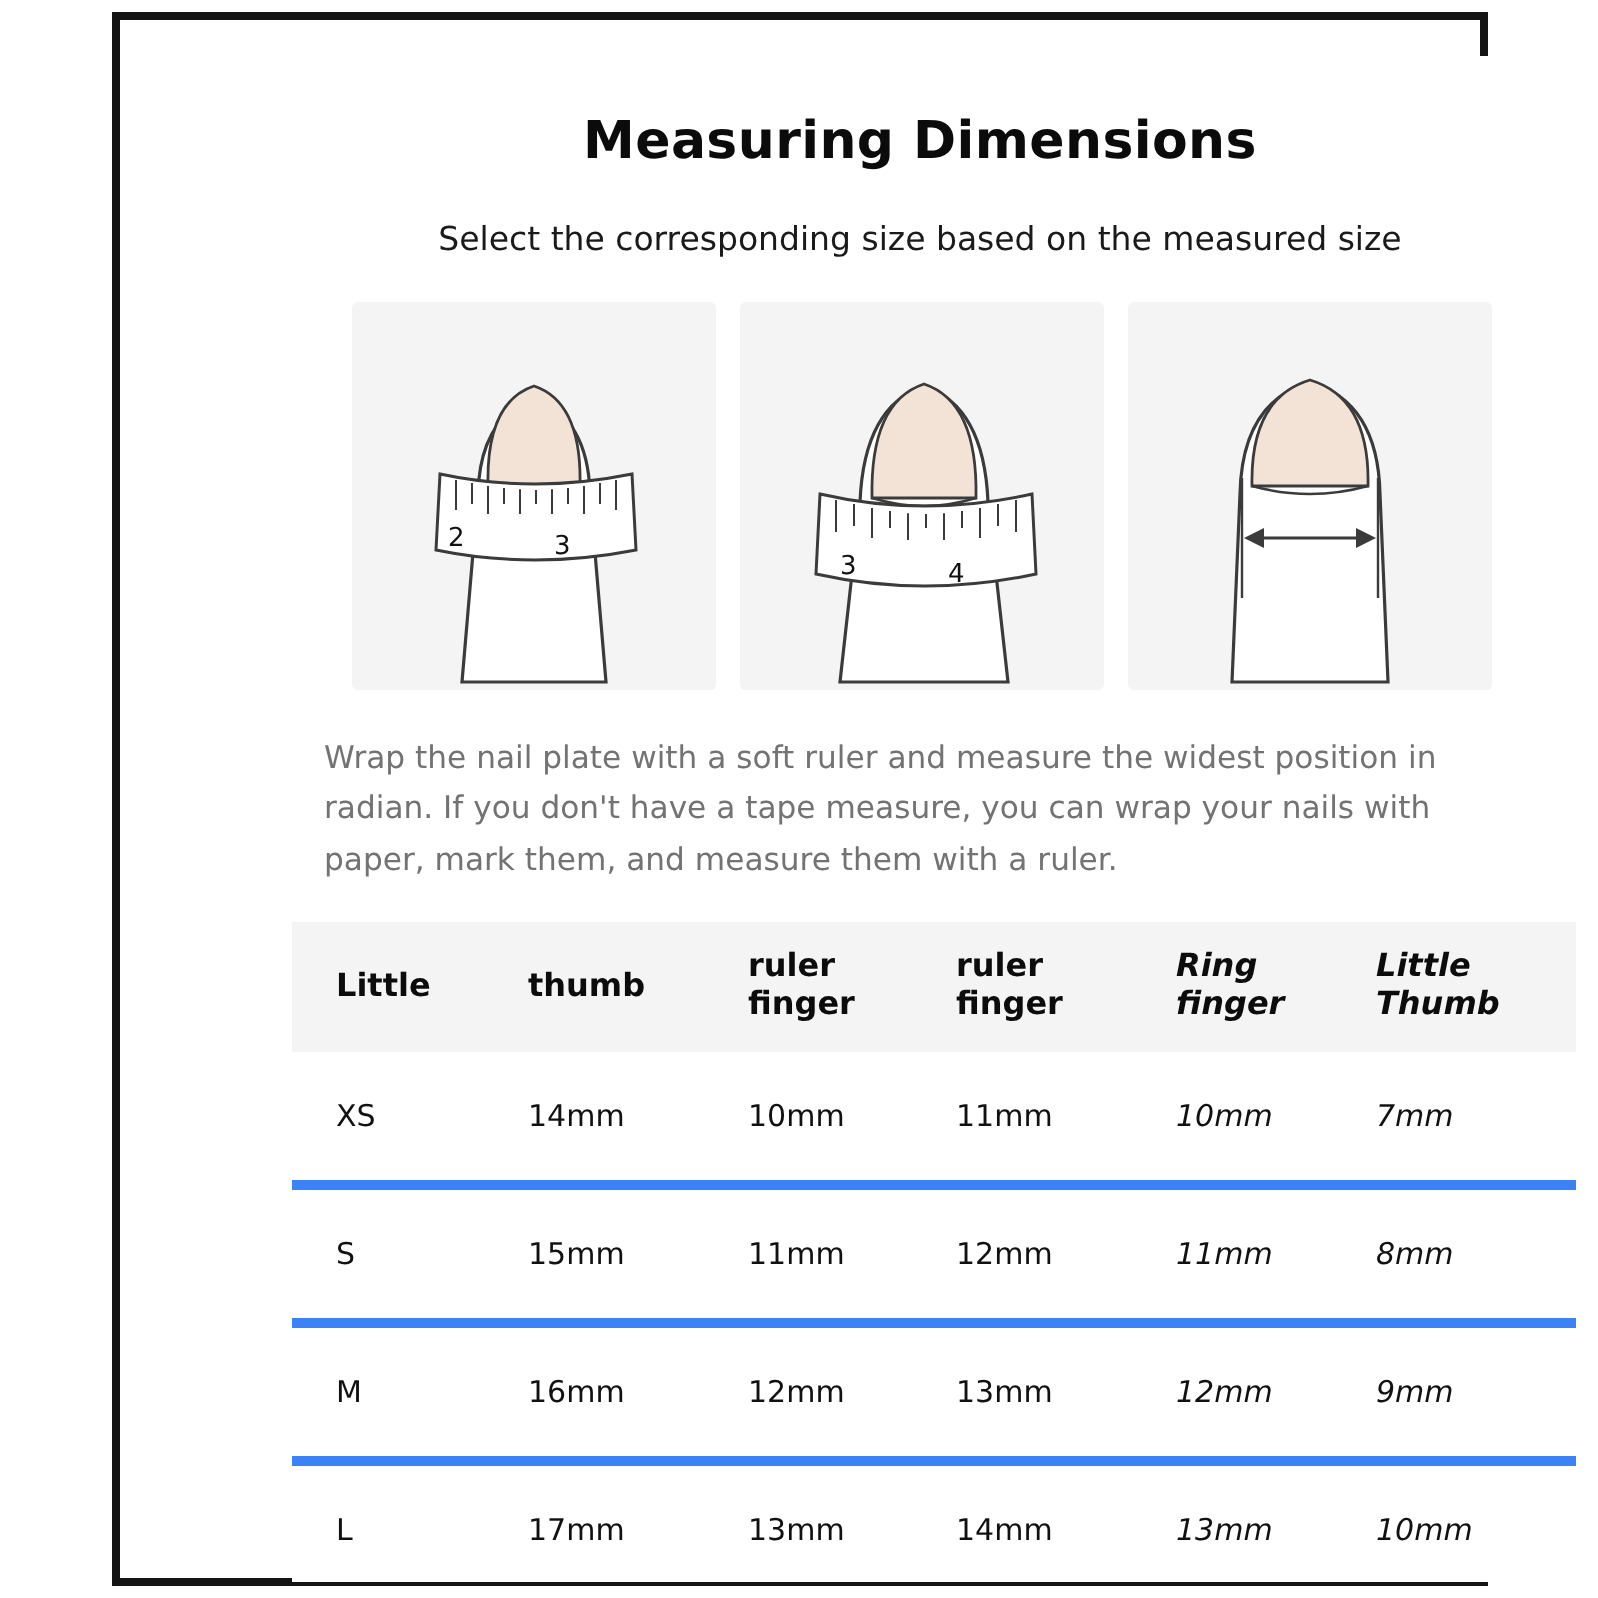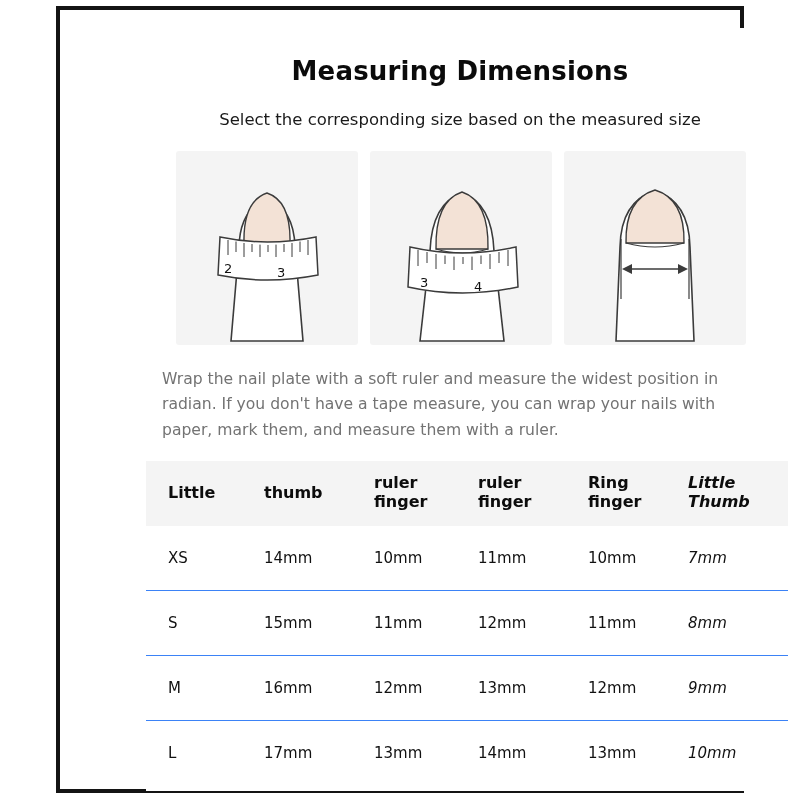--- a/index.html
+++ b/index.html
@@ -92,30 +92,30 @@
     padding: 12px 0 14px 0;
     vertical-align: middle;
     text-align: left;
     line-height: 1.22;
   }
   .table tbody td {
     font-size: 15px;
     color: #111111;
     padding: 23px 0 23px 0;
     text-align: left;
-    border-bottom: 1px solid #3b82f6;
+    border-bottom: 5px solid #3b82f6;
   }
   .table tbody tr:last-child td {
     border-bottom: none;
   }
   .col-model { width: 96px; padding-left: 22px !important; }
   .col-thumb { width: 110px; }
   .col-index { width: 104px; }
   .col-middle { width: 110px; }
-  .col-ring { width: 100px; }
+  .col-ring { width: 100px; font-style: italic; }
   .col-little { width: 100px; font-style: italic; }
   th.col-model { padding-left: 22px; }
   .hdr-2line { display: block; }
 </style>
 </head>
 <body>
 
 <div id="page">
   <div id="frame">
     <div id="card">

